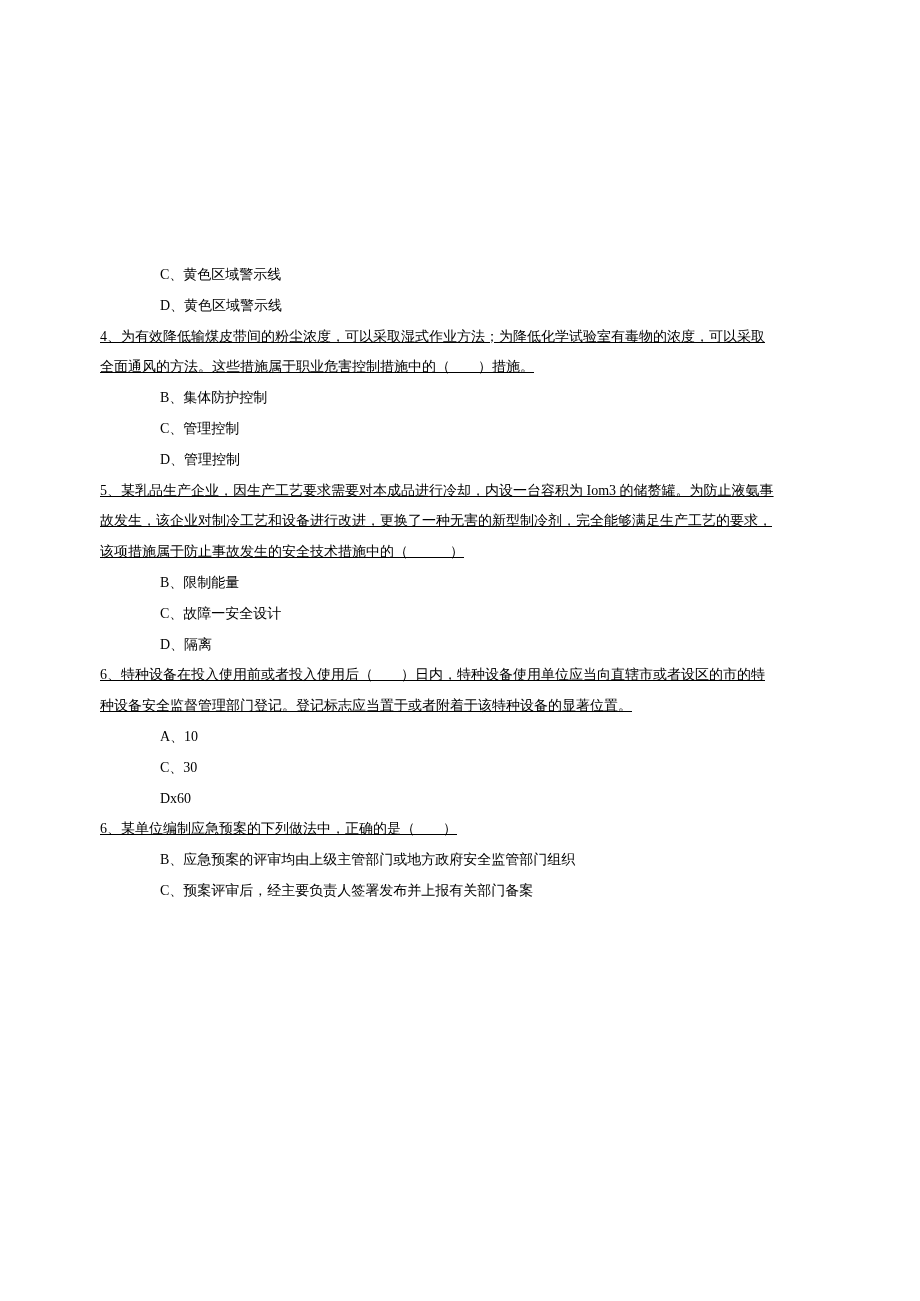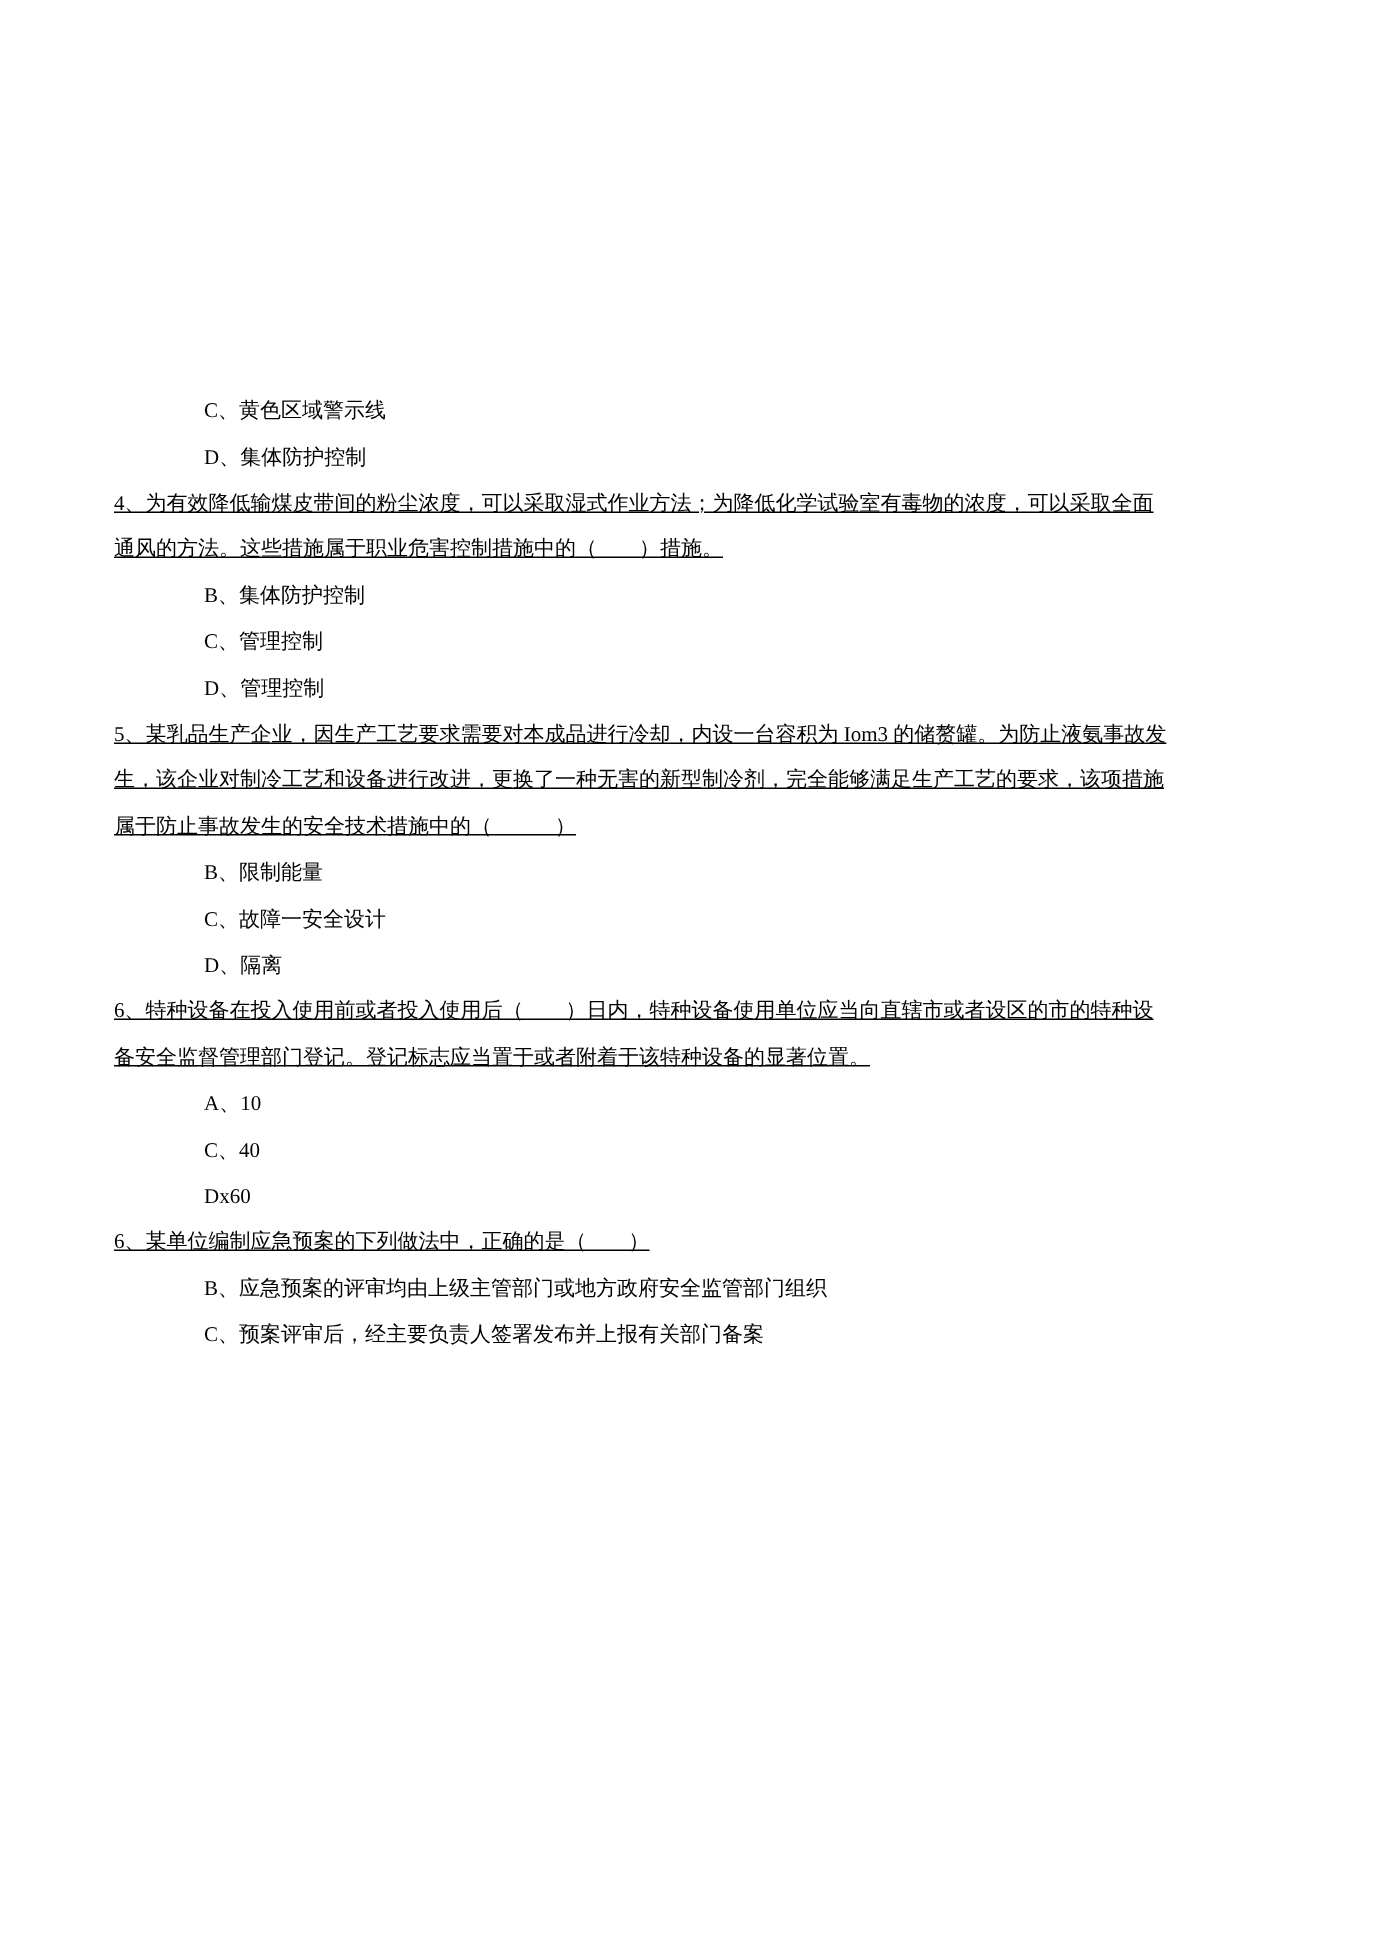--- a/index.html
+++ b/index.html
@@ -7,51 +7,51 @@
     padding: 0;
     background: #ffffff;
     font-family: "SimSun", "宋体", serif;
     font-size: 14px;
     color: #000;
     line-height: 2.2;
   }
   .page {
     width: 908px;
     min-height: 1301px;
-    padding: 260px 130px 100px 76px;
+    padding: 260px 130px 100px 100px;
     box-sizing: border-box;
   }
   .option {
     padding-left: 60px;
   }
   .question {
     padding-left: 0;
     text-decoration: underline;
   }
 </style>
 </head>
 <body>
 
 <div class="page">
 
   <div class="option">C、黄色区域警示线</div>
-  <div class="option">D、集体防护控制</div>
+  <div class="option">D、黄色区域警示线</div>
 
   <div class="question">4、为有效降低输煤皮带间的粉尘浓度，可以采取湿式作业方法；为降低化学试验室有毒物的浓度，可以采取全面通风的方法。这些措施属于职业危害控制措施中的（　　）措施。</div>
   <div class="option">B、集体防护控制</div>
   <div class="option">C、管理控制</div>
   <div class="option">D、管理控制</div>
 
   <div class="question">5、某乳品生产企业，因生产工艺要求需要对本成品进行冷却，内设一台容积为 Iom3 的储赘罐。为防止液氨事故发生，该企业对制冷工艺和设备进行改进，更换了一种无害的新型制冷剂，完全能够满足生产工艺的要求，该项措施属于防止事故发生的安全技术措施中的（　　　）</div>
   <div class="option">B、限制能量</div>
   <div class="option">C、故障一安全设计</div>
   <div class="option">D、隔离</div>
 
   <div class="question">6、特种设备在投入使用前或者投入使用后（　　）日内，特种设备使用单位应当向直辖市或者设区的市的特种设备安全监督管理部门登记。登记标志应当置于或者附着于该特种设备的显著位置。</div>
   <div class="option">A、10</div>
-  <div class="option">C、40</div>
+  <div class="option">C、30</div>
   <div class="option">Dx60</div>
 
   <div class="question">6、某单位编制应急预案的下列做法中，正确的是（　　）</div>
   <div class="option">B、应急预案的评审均由上级主管部门或地方政府安全监管部门组织</div>
   <div class="option">C、预案评审后，经主要负责人签署发布并上报有关部门备案</div>
 
 </div>
 
 </body></html>

